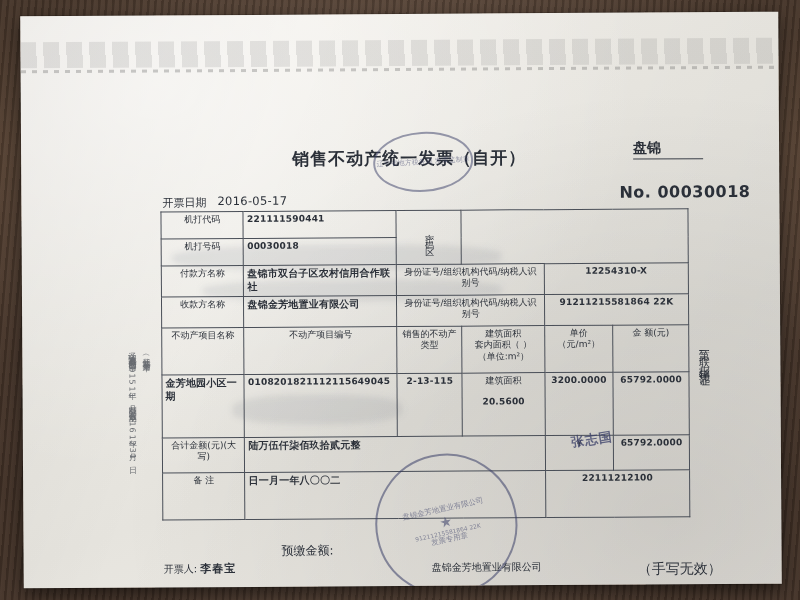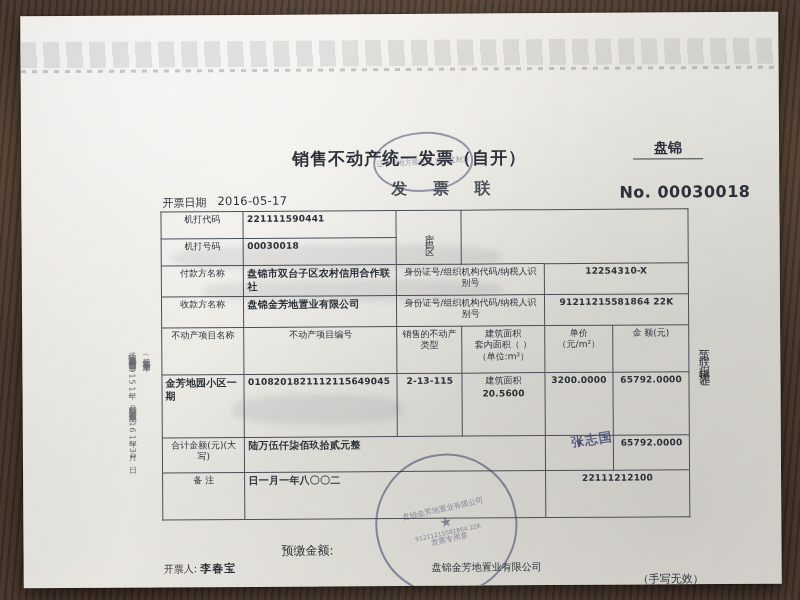--- a/index.html
+++ b/index.html
@@ -56,21 +56,21 @@
   #doc{
     position:absolute;left:0;top:0;width:758px;height:572px;
     color:#2b3039;
   }
   #title{
     position:absolute;left:238px;top:133px;width:300px;
     font-size:17px;font-weight:bold;letter-spacing:1px;text-align:center;
     font-family:"DejaVu Sans","Liberation Sans",sans-serif;
   }
   #region{
-    position:absolute;left:612px;top:127px;width:70px;text-align:center;
+    position:absolute;left:612px;top:127px;width:70px;text-align:left;
     font-size:14px;font-weight:bold;border-bottom:1px solid #3a3f48;padding-bottom:1px;
   }
   #code{
     position:absolute;left:530px;top:152px;font-size:11px;font-weight:bold;letter-spacing:.3px;
   }
   #no{
     position:absolute;left:598px;top:170px;font-size:16px;font-weight:bold;letter-spacing:.5px;
   }
   #date-label{position:absolute;left:141px;top:180px;font-size:11px;text-align:right;}
   #date-value{position:absolute;left:196px;top:179px;font-size:11.5px;letter-spacing:.3px;}
@@ -110,21 +110,21 @@
   .tall{height:22px;}
   .big{font-size:10px;}
   .hand{ 
     font-weight:bold;letter-spacing:.2px;
   }
   .vert{writing-mode:vertical-rl;letter-spacing:2px;text-align:center;}
   #drawer{position:absolute;left:140px;top:546px;font-size:10px;}
   #drawer b{font-size:11px;letter-spacing:1px;}
   #checker{position:absolute;left:298px;top:574px;font-size:9px;}
   #seller{position:absolute;left:408px;top:547px;font-size:10px;}
-  #invalid{position:absolute;left:614px;top:548px;font-size:11px;margin-top:11px;}
+  #invalid{position:absolute;left:614px;top:548px;font-size:14px;}
 
   
   .stamp{
     position:absolute;border:2px solid #3a3f68;border-radius:50%;
     color:#3a3f68;opacity:.55;
     display:flex;align-items:center;justify-content:center;
     text-align:center;font-size:7px;line-height:1.15;
     transform:rotate(-12deg);
     pointer-events:none;
   }
@@ -161,21 +161,20 @@
   <div id="doc">
 
     <div id="title">销售不动产统一发票（自开）</div>
     <div id="region">盘锦</div>
     <div id="no">
       <span>No.</span>
       <span>00030018</span>
     </div>
     <div id="date-label">开票日期</div>
     <div id="date-value">2016-05-17</div>
-    <div id="lianci">发 票 联</div>
 
     <div id="side-strip">第一联  报销凭证</div>
     <div id="left-vert">辽宁省地方税务局监制印章 2015年11月制版  有效期至2016年12月31日</div>
     <div id="left-vert2">（代开发票专用章）</div>
 
     <table id="grid">
 
       <tbody>
           <tr>
         <td class="c mid tall" style="width:68px">机打代码</td>
@@ -217,21 +216,21 @@
 （元/m²）</td>
         <td class="c mid" style="width:60px">金 额(元)</td>
       </tr>
 
       <tr>
         <td class="mid big hand" style="height:58px">金芳地园小区一期</td>
         <td class="mid hand" style="word-break:break-all">0108201821112115649045</td>
         <td class="mid hand c">2-13-115</td>
         <td class="mid c">
           <div>建筑面积</div>
-          <div class="hand" style="margin-top:2px">20.5600</div>
+          <div class="hand" style="margin-top:10px">20.5600</div>
         </td>
         <td class="mid c hand">3200.0000</td>
         <td class="mid c hand">65792.0000</td>
       </tr>
 
       <tr>
         <td class="c mid" style="height:30px">合计金额(元)(大写)</td>
         <td class="mid big hand" colspan="3">陆万伍仟柒佰玖拾贰元整</td>
         <td class="c mid">¥</td>
         <td class="c mid hand">65792.0000</td>

